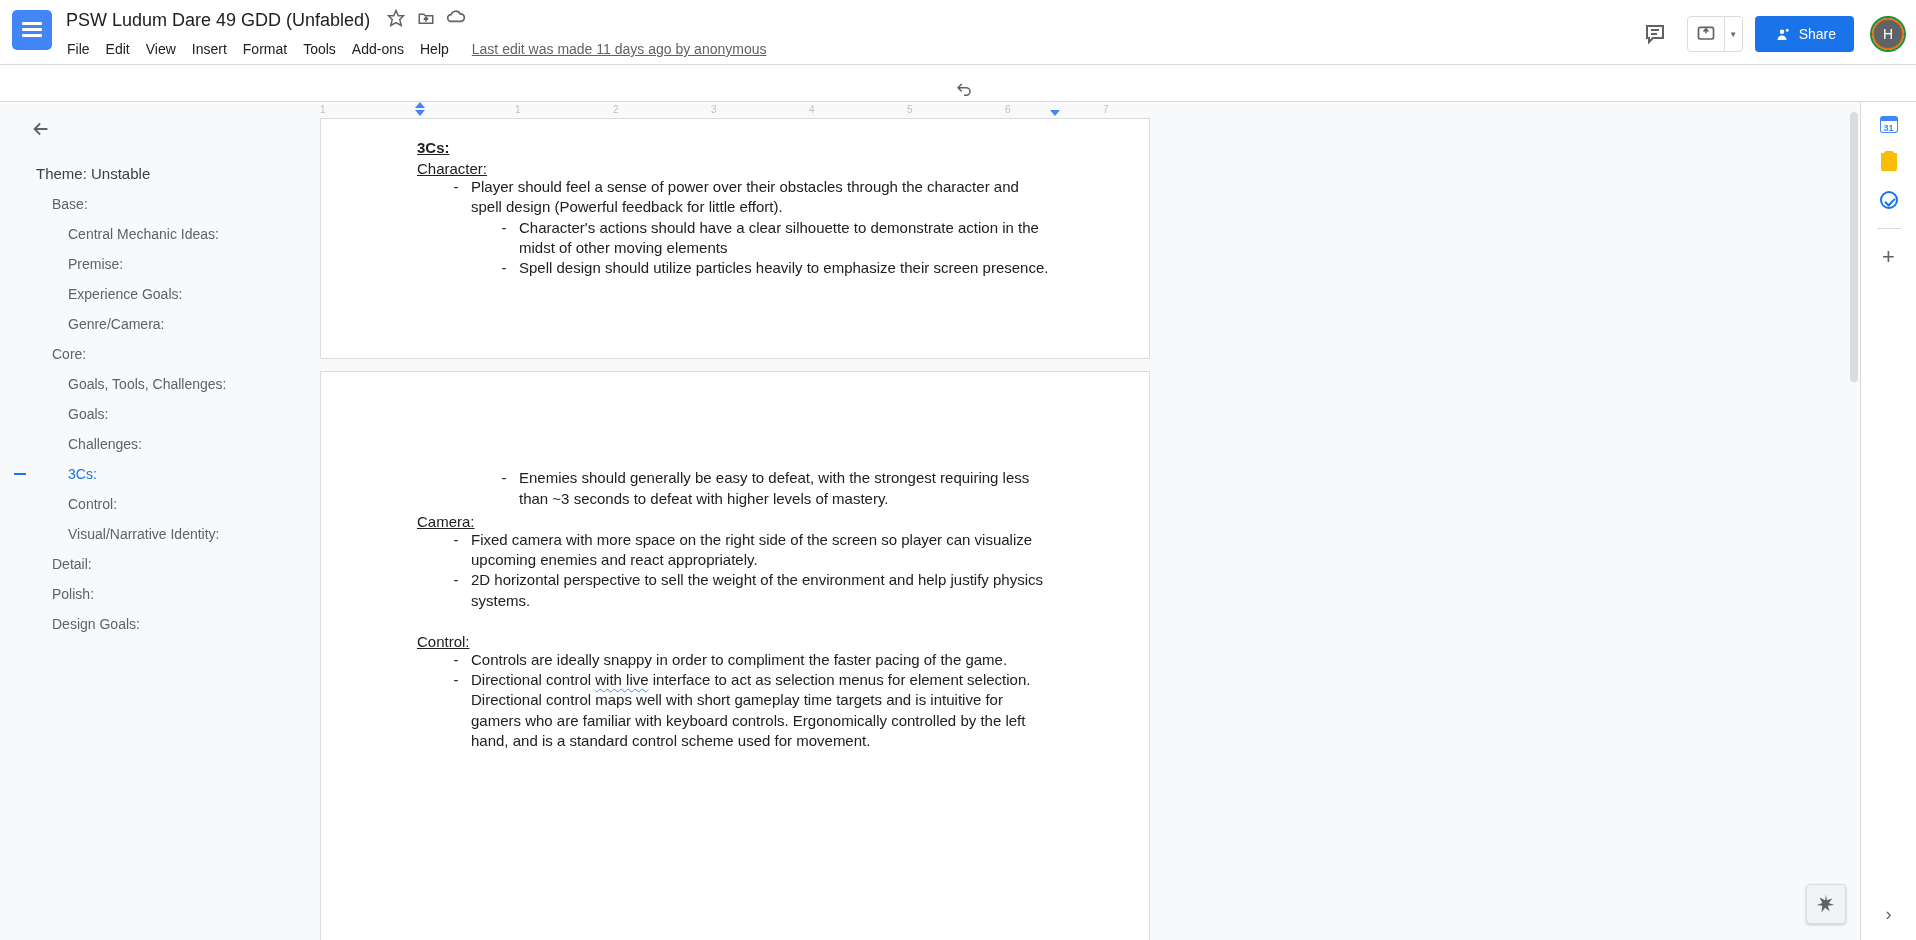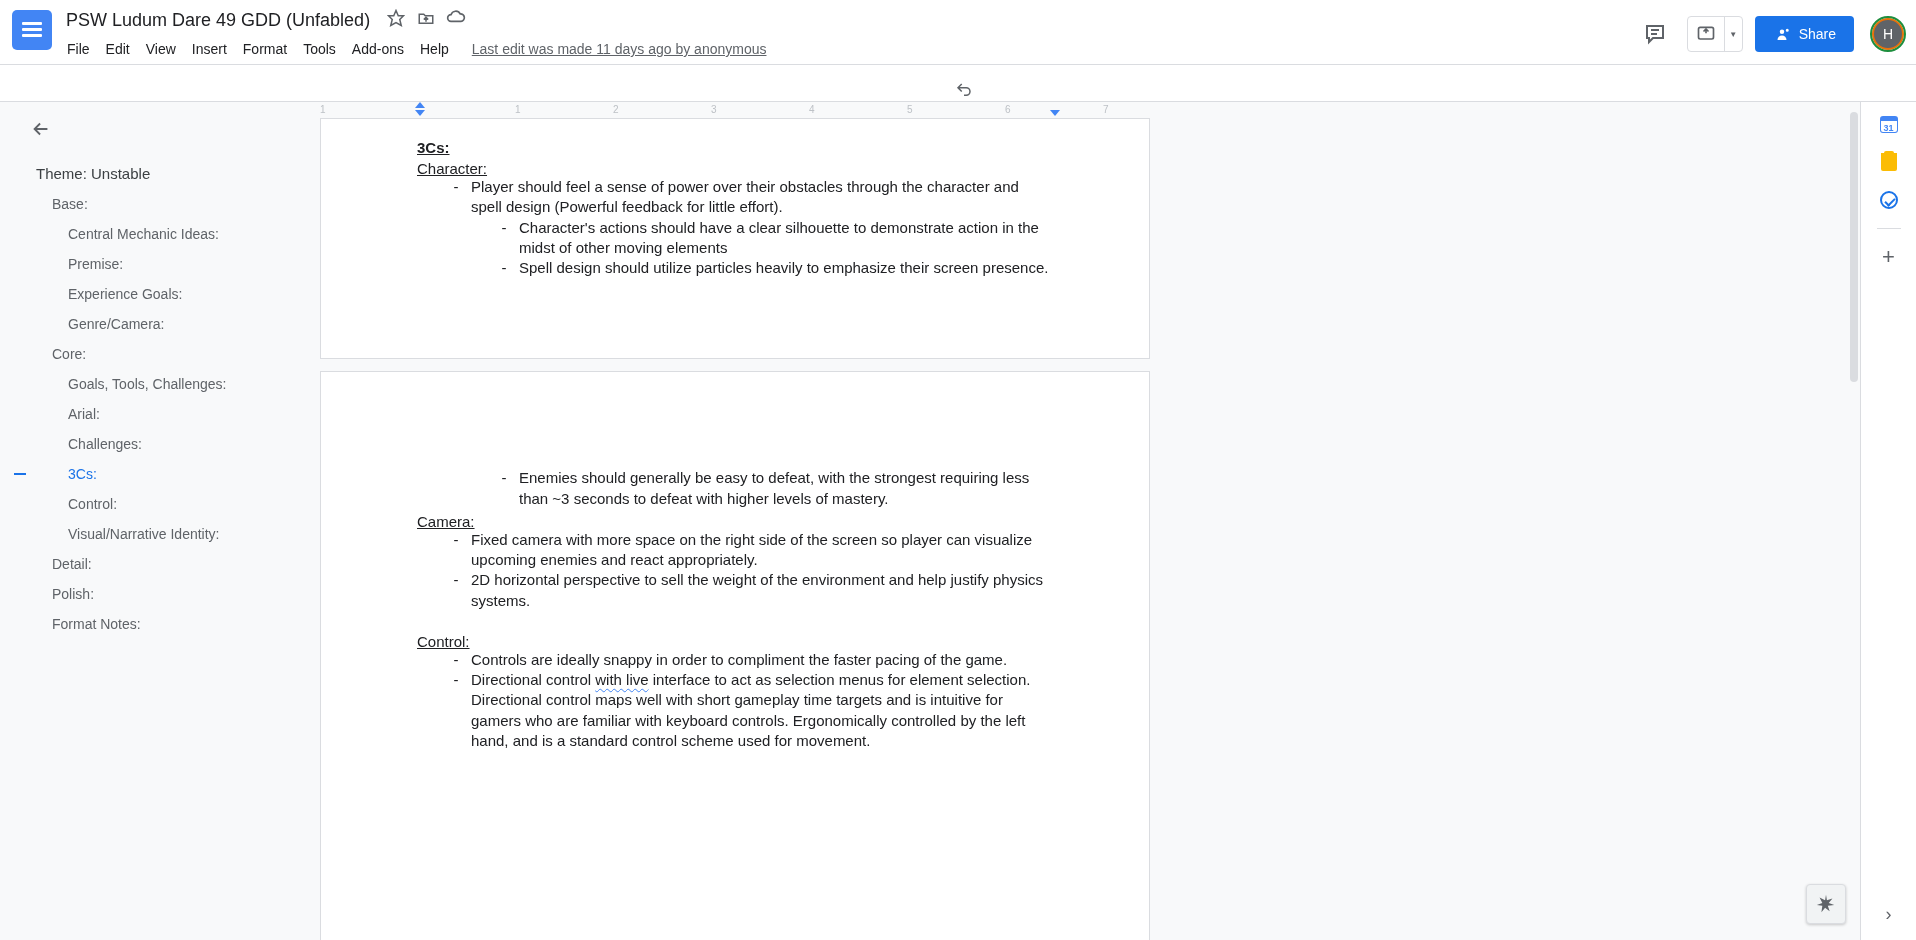--- a/index.html
+++ b/index.html
@@ -359,28 +359,28 @@
     </div>
     <div id="outline-list">
         <div class="outline-item l0">Theme: Unstable</div>
         <div class="outline-item l1">Base:</div>
         <div class="outline-item l2">Central Mechanic Ideas:</div>
         <div class="outline-item l2">Premise:</div>
         <div class="outline-item l2">Experience Goals:</div>
         <div class="outline-item l2">Genre/Camera:</div>
         <div class="outline-item l1">Core:</div>
         <div class="outline-item l2">Goals, Tools, Challenges:</div>
-        <div class="outline-item l2">Arial:</div>
+        <div class="outline-item l2">Goals:</div>
         <div class="outline-item l2">Challenges:</div>
         <div class="outline-item l2 active">3Cs:</div>
         <div class="outline-item l2">Control:</div>
         <div class="outline-item l2">Visual/Narrative Identity:</div>
         <div class="outline-item l1">Detail:</div>
         <div class="outline-item l1">Polish:</div>
-        <div class="outline-item l1">Format Notes:</div>
+        <div class="outline-item l1">Design Goals:</div>
       </div>
   </div>
 
   <div class="doc-area">
     <div class="ruler">
       <span class="tick" style="left:0px">1</span>
       <div class="marker blue-down" style="left:95px"></div>
       <div class="marker blue-up" style="left:95px"></div>
       <span class="tick" style="left:195px">1</span>
       <span class="tick" style="left:293px">2</span>

